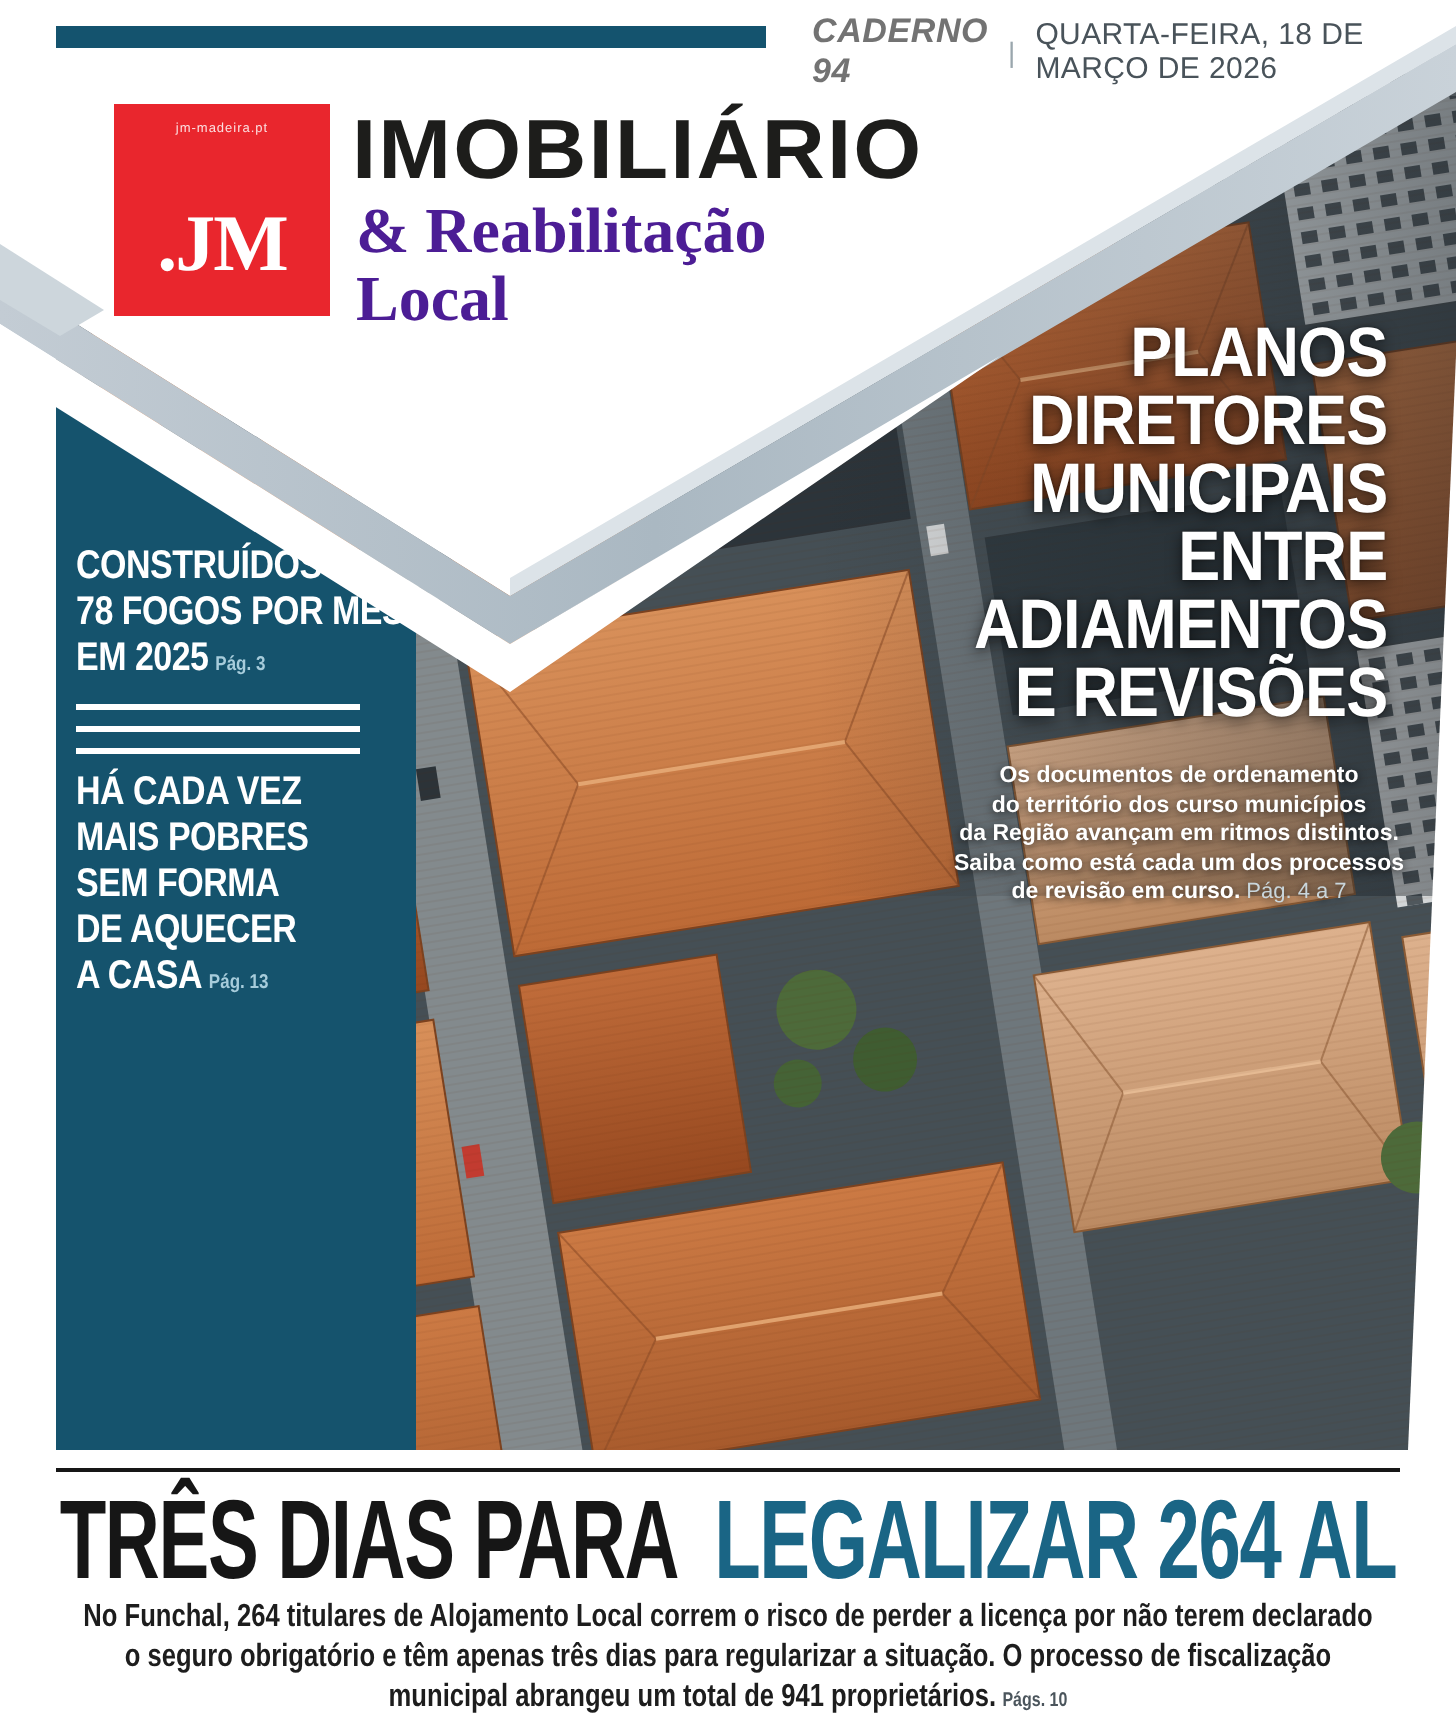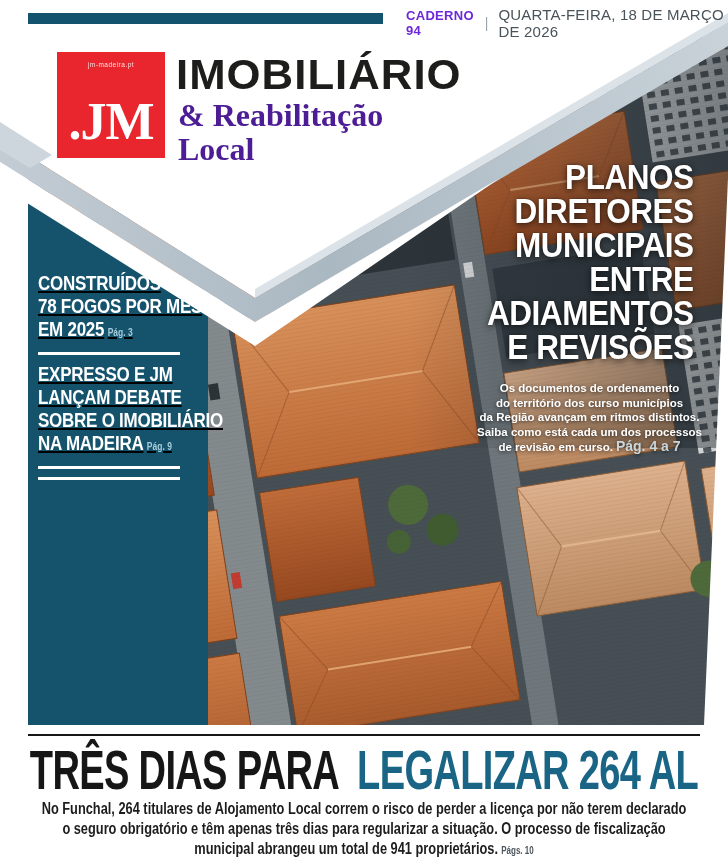--- a/index.html
+++ b/index.html
@@ -3,60 +3,60 @@
 <meta charset="utf-8">
 <style>
   html,body{margin:0;padding:0;background:#e9e9e9;}
   .page{position:relative;width:728px;height:864px;background:#fff;overflow:hidden;
         font-family:"Liberation Sans",sans-serif;}
   .abs{position:absolute;}
 
   
   .topbar{left:28px;top:13px;width:355px;height:11px;background:#14536E;z-index:6;}
   .dateline{left:406px;top:6px;z-index:6;display:flex;align-items:center;gap:10px;}
-  .caderno{font-size:13px;font-weight:bold;color:#6d28d9;letter-spacing:.3px;}
+  .caderno{font-size:17px;font-weight:bold;color:#737373;letter-spacing:.3px;font-style:italic;}
   .pipe{color:#9aa6ad;font-size:14px;font-weight:300;}
   .pubdate{font-size:15px;color:#49535A;letter-spacing:.2px;}
 
   
   .logo{left:57px;top:52px;width:108px;height:106px;background:#E9262D;z-index:6;text-align:center;}
   .logo-site{position:absolute;top:9px;left:0;width:100%;font-size:6.5px;color:#fff;opacity:.85;letter-spacing:.5px;}
   .logo-jm{position:absolute;bottom:0px;left:0;width:100%;font-family:"Liberation Serif",serif;
-           font-weight:bold;font-size:52px;line-height:72px;color:#fff;letter-spacing:-1px;}
+           font-weight:bold;font-size:40px;line-height:72px;color:#fff;letter-spacing:-1px;}
   .mast-title{left:176px;top:53px;z-index:6;font-size:42px;line-height:44px;font-weight:bold;
               color:#1d1d1b;letter-spacing:1px;transform:scaleX(1.04);transform-origin:left top;}
   .mast-sub{left:178px;z-index:6;font-family:"Liberation Serif",serif;font-weight:bold;
             font-size:32px;line-height:34px;color:#4c1d95;}
   .sub1{top:98px;} .sub2{top:132px;}
 
   
   .photo{left:28px;top:28px;width:700px;height:697px;z-index:1;}
 
   
   .ribbon{left:0;top:0;width:728px;height:864px;z-index:3;pointer-events:none;}
 
   
   .panel{left:28px;top:0;width:180px;height:725px;background:#15536D;z-index:2;
          clip-path:polygon(0 201px,100% 313px,100% 100%,0 100%);}
-  .panel-content{left:38px;top:272px;width:168px;z-index:6;text-decoration:underline;}
+  .panel-content{left:38px;top:272px;width:168px;z-index:6;}
   .side-item{color:#fff;font-weight:bold;}
   .side-line{font-size:20px;line-height:23px;letter-spacing:-.3px;transform:scaleX(.85);
              transform-origin:left top;white-space:nowrap;}
   .side-page{font-size:10px;font-weight:bold;color:#a7ccdb;padding-left:4px;letter-spacing:0;}
   .side-sep{width:142px;height:3px;background:#fff;margin:8px 0;}
 
   
   .feature{right:34px;top:160px;z-index:6;text-align:right;transform:scaleX(.9);
            transform-origin:right top;}
   .feat-line{font-size:35px;line-height:34px;font-weight:bold;color:#fff;letter-spacing:-.5px;
              text-shadow:0 2px 8px rgba(0,0,0,.65),0 0 2px rgba(0,0,0,.45);white-space:nowrap;}
   .standfirst{right:26px;top:381px;z-index:6;text-align:right;}
   .sf-line{font-size:11.5px;line-height:14.5px;font-weight:bold;color:#fff;
            text-shadow:0 1px 4px rgba(0,0,0,.7);white-space:nowrap;text-align:center;}
-  .sf-page{font-size:14px;color:#c9d6dc;font-weight:bold;padding-left:3px;}
+  .sf-page{font-size:11px;color:#c9d6dc;font-weight:normal;padding-left:3px;}
 
   
   .footer{left:0;top:725px;width:728px;height:135px;background:#fff;z-index:5;}
   .foot-rule{position:absolute;left:28px;top:9px;width:672px;height:2px;background:#161616;}
   .foot-head{position:absolute;left:50%;top:12px;white-space:nowrap;font-size:56px;font-weight:bold;
              letter-spacing:-1px;transform:translateX(-50%) scaleX(.68);}
   .fh-black{color:#161616;} .fh-teal{color:#1A6585;margin-left:14px;}
   .foot-deck{position:absolute;left:50%;top:74px;width:840px;transform:translateX(-50%) scaleX(.8);
              text-align:center;font-size:16px;line-height:20px;font-weight:bold;color:#1d1d1d;}
   .deck-page{font-size:10px;color:#4b555c;padding-left:4px;}
@@ -191,28 +191,29 @@
   <div class="abs mast-sub sub1">&amp; Reabilitação</div>
   <div class="abs mast-sub sub2">Local</div>
 
   <div class="abs panel-content">
     <div class="side-item">
       <div class="side-line">CONSTRUÍDOS</div>
       <div class="side-line">78 FOGOS POR MÊS</div>
       <div class="side-line"><span>EM 2025</span><span class="side-page">Pág. 3</span></div>
     </div>
     <div class="side-sep"></div>
-    <div class="side-item">
-      <div class="side-line">EXPRESSO E JM</div>
-      <div class="side-line">LANÇAM DEBATE</div>
-      <div class="side-line">SOBRE O IMOBILIÁRIO</div>
-      <div class="side-line"><span>NA MADEIRA</span><span class="side-page">Pág. 9</span></div>
-    </div>
     <div class="side-sep"></div>
     <div class="side-sep"></div>
+    <div class="side-item">
+      <div class="side-line">HÁ CADA VEZ</div>
+      <div class="side-line">MAIS POBRES</div>
+      <div class="side-line">SEM FORMA</div>
+      <div class="side-line">DE AQUECER</div>
+      <div class="side-line"><span>A CASA</span><span class="side-page">Pág. 13</span></div>
+    </div>
   </div>
 
   <div class="abs feature">
     <div class="feat-line">PLANOS</div>
     <div class="feat-line">DIRETORES</div>
     <div class="feat-line">MUNICIPAIS</div>
     <div class="feat-line">ENTRE</div>
     <div class="feat-line">ADIAMENTOS</div>
     <div class="feat-line">E REVISÕES</div>
   </div>

